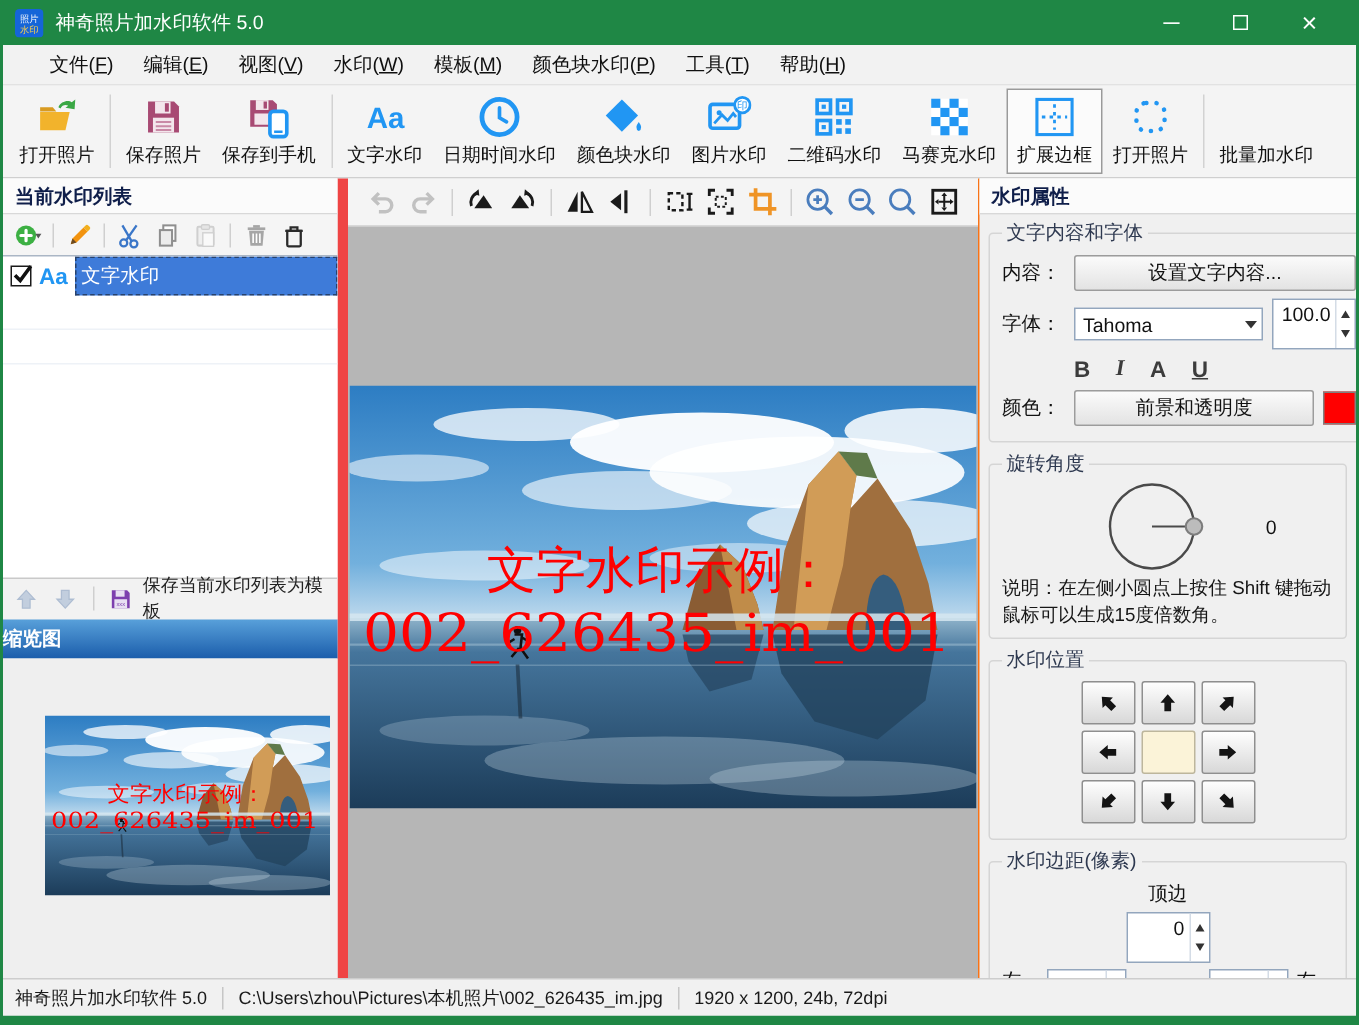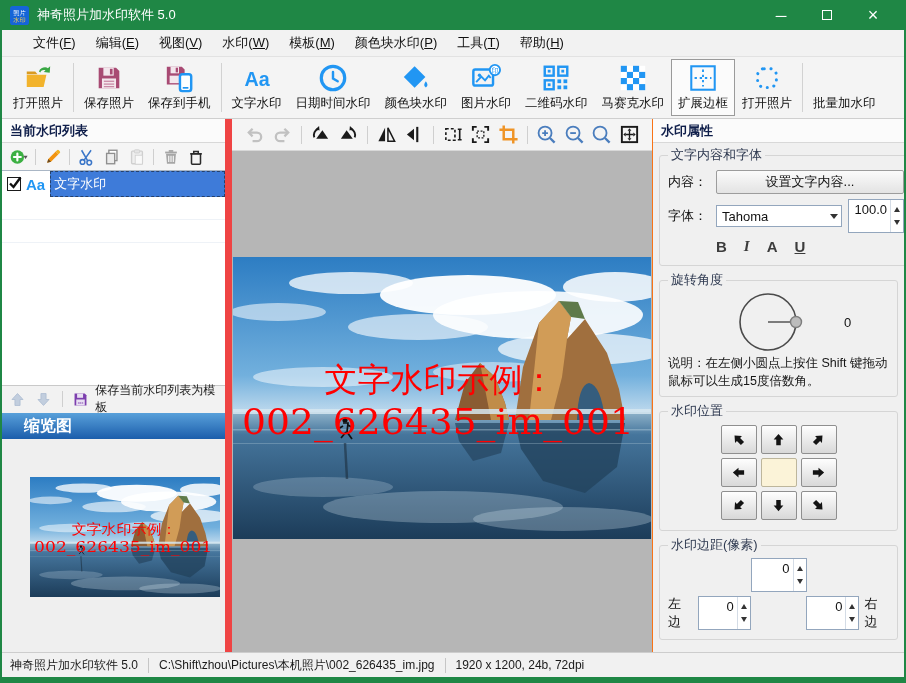--- a/index.html
+++ b/index.html
@@ -30,21 +30,21 @@
   .wm-list{flex:1;min-height:0;background:#fff;border-top:1px solid #aab6c5;border-bottom:1px solid #c9c9c9;overflow:hidden}
   .wm-row{height:26px;display:flex;align-items:center;padding-left:5px;gap:5px;font-size:13px;color:#111}
   .cb{width:14px;height:14px;border:1.6px solid #1a1a1a;background:#fff;position:relative;flex:none}
   .cb svg{position:absolute;left:-1px;top:-3px;width:16px;height:16px}
   .type-aa{color:#2196f3;font-weight:bold;font-size:15px;flex:none}
   .wm-label{flex:1;align-self:stretch;display:flex;align-items:center;padding:0 4px}
   .wm-row.selected .wm-label{background:#3e7bd9;color:#fff;outline:1px dashed rgba(20,20,20,.55);outline-offset:-1px}
   .wm-empty{height:23px;border-bottom:1px solid #eef2f7}
   .save-row{height:27px;flex:none;display:flex;align-items:center;gap:4px;padding:0 5px;font-size:12px;color:#222;background:#f2f2f2}
   .save-row svg{width:17px;height:17px}
-  .thumb-header{height:26px;flex:none;line-height:26px;padding:0 22px;color:#fff;font-weight:bold;font-size:16px;background:linear-gradient(#58a0da,#1b5dab)}
+  .thumb-header{height:26px;flex:none;line-height:26px;padding:0 0;color:#fff;font-weight:bold;font-size:13px;background:linear-gradient(#58a0da,#1b5dab)}
   .thumb-area{flex:1;position:relative;background:#efefef}
   .thumb-img{position:absolute;left:28px;top:38px;width:190px;height:120px}
   .center-panel{flex:1;min-width:0;display:flex;flex-direction:column}
   .canvas-toolbar{height:32px;flex:none;background:#f4f4f4;display:flex;align-items:center;padding:0 10px;gap:2px;border-bottom:1px solid #d8d8d8}
   .ct-btn{width:26px;height:24px;display:flex;align-items:center;justify-content:center}
   .ct-btn svg{width:21px;height:21px}
   .ct-sep{width:1px;height:18px;background:#cfcfcf;margin:0 4px}
   .canvas{flex:1;position:relative;background:#b6b6b6;overflow:hidden}
   .main-img{position:absolute;left:1px;top:106px;width:418px;height:282px}
   .right-panel{width:252px;flex:none;display:flex;flex-direction:column;border-left:1px solid #f97316;background:#f0f0f0}
@@ -525,20 +525,25 @@
                     <span class="sd"></span>
                   </span>
               </div>
             </div>
             <div class="prow styles-row">
                 <span class="sb-b">B</span>
                 <span class="sb-i">I</span>
                 <span class="sb-a">A</span>
                 <span class="sb-u">U</span>
               </div>
+            <div class="prow">
+              <span class="plabel">颜色：</span>
+              <button class="btn">前景和透明度</button>
+              <span class="swatch" style="background: rgb(255, 0, 0);"></span>
+            </div>
           </fieldset>
 
           <fieldset>
             <legend>旋转角度</legend>
             <div class="dial-row">
               <svg width="134" height="64" viewBox="0 0 134 64">
                 <circle cx="62" cy="32" r="28" fill="none" stroke="#4a4a4a" stroke-width="1.6"></circle>
                 <line x1="62" y1="32" x2="90" y2="32" stroke="#4a4a4a" stroke-width="1.4"></line>
                 <circle cx="90" cy="32" r="5.5" fill="#bcbcbc" stroke="#7d7d7d" stroke-width="1.4"></circle>
               </svg>
@@ -589,20 +594,23 @@
                 <div class="pos-btn">
                   <svg viewBox="0 0 20 20" style="transform:rotate(135deg)">
                     <path d="M10 2.5 L16.5 10 H13 V17.5 H7 V10 H3.5 Z" fill="#141414"></path>
                   </svg>
                 </div>
               </div>
           </fieldset>
 
           <fieldset>
             <legend>水印边距(像素)</legend>
+            <div class="mrow">
+                <span>顶边</span>
+              </div>
             <div class="mrow">
               <div class="spin">
                 <span class="val">0</span>
                 <span class="spin-btns">
                     <span class="su"></span>
                     <span class="sd"></span>
                   </span>
               </div>
             </div>
             <div class="mrow">
@@ -627,18 +635,18 @@
 
           </fieldset>
 
         </div>
       </div>
     </div>
 
     <div class="statusbar">
       <span>神奇照片加水印软件 5.0</span>
       <span class="ssep"></span>
-      <span>C:\Shift\zhou\Pictures\本机照片\002_626435_im.jpg</span>
+      <span>C:\Users\zhou\Pictures\本机照片\002_626435_im.jpg</span>
       <span class="ssep"></span>
       <span>1920 x 1200, 24b, 72dpi</span>
     </div>
   </div>
 </div>
 
 </body></html>

